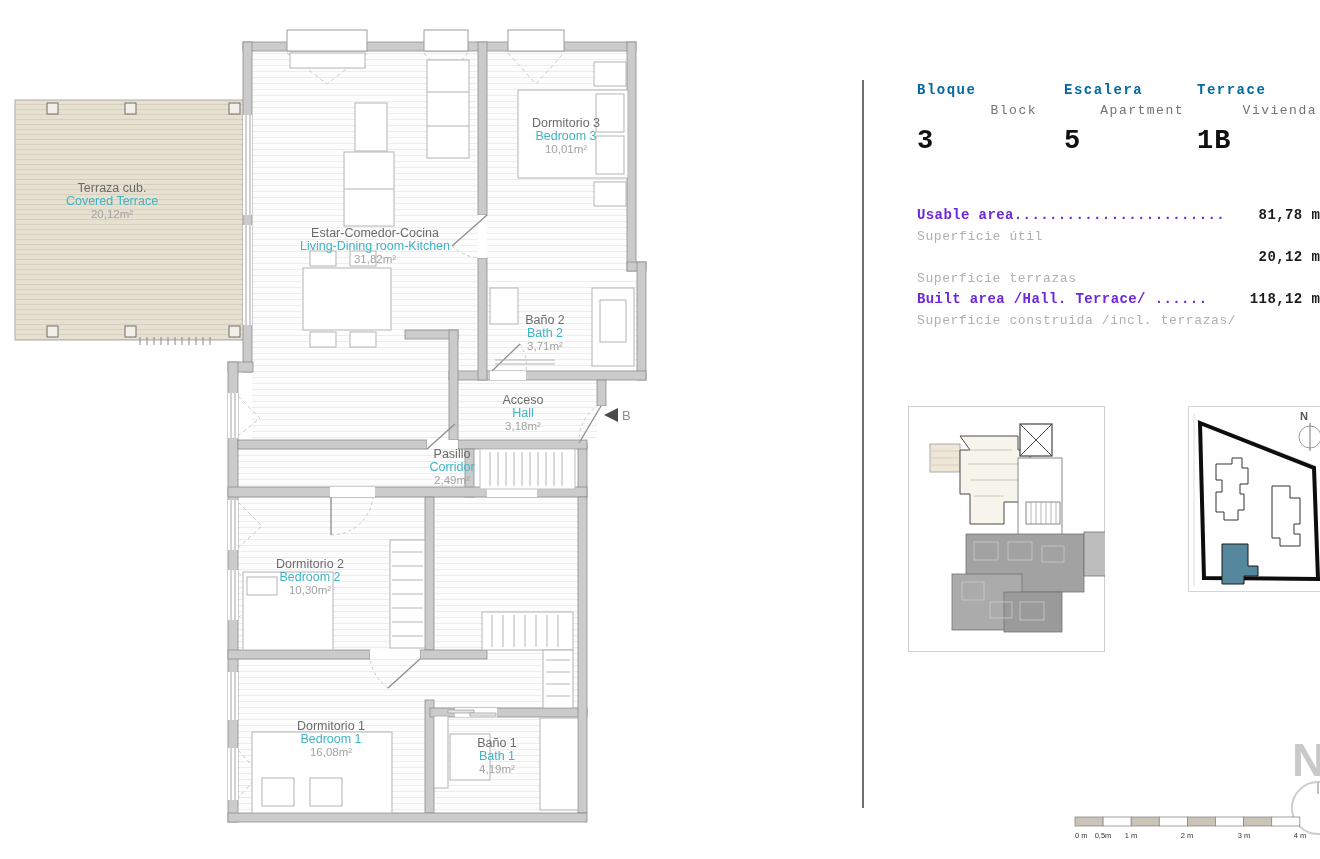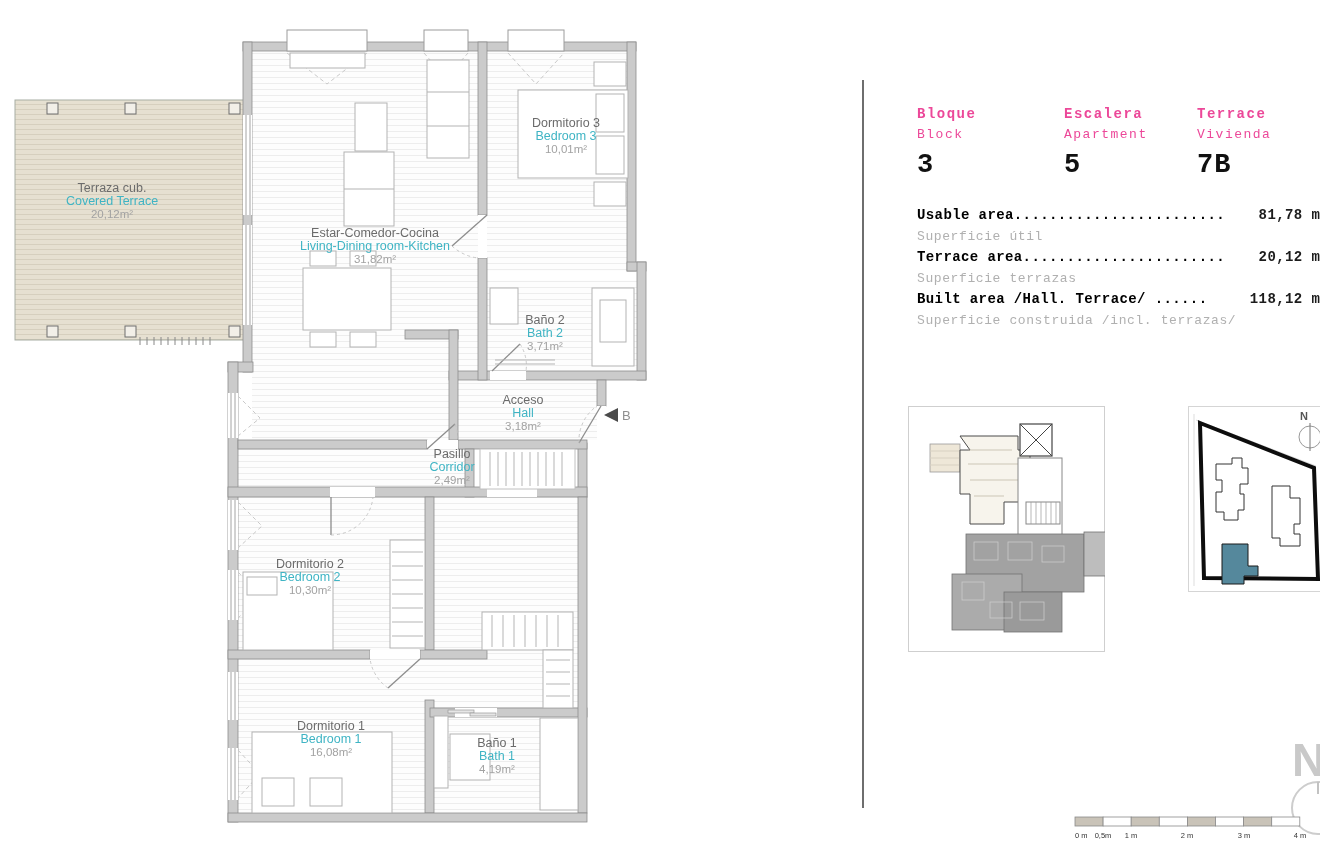--- a/index.html
+++ b/index.html
@@ -3,28 +3,28 @@
 <meta charset="utf-8">
 <style>
   html,body{margin:0;padding:0;}
   body{width:1320px;height:859px;position:relative;overflow:hidden;background:#ffffff;
        font-family:"Liberation Sans",sans-serif;}
   .abs{position:absolute;}
   
   .divider{position:absolute;left:862px;top:80px;width:2px;height:728px;background:#6e6e6e;}
   .hdr-col{position:absolute;top:82px;width:120px;}
   .hdr-es{font-family:"Liberation Mono","DejaVu Sans Mono",monospace;font-weight:bold;
-          font-size:14px;letter-spacing:1.5px;color:#ec4899;margin-top:24px;}
+          font-size:14px;letter-spacing:1.5px;color:#0369a1;}
   .hdr-en{font-family:"Liberation Mono","DejaVu Sans Mono",monospace;font-size:13px;
-          letter-spacing:1.5px;color:#ec4899;margin-top:5px;}
+          letter-spacing:1.5px;color:#737373;margin-top:5px;text-align:right;}
   .hdr-val{font-family:"Liberation Mono","DejaVu Sans Mono",monospace;font-weight:bold;
            font-size:27px;color:#111;margin-top:8px;letter-spacing:1px;}
   .arow{position:absolute;left:917px;width:412px;display:flex;
         font-family:"Liberation Mono","DejaVu Sans Mono",monospace;font-size:14px;}
-  .arow .lab{font-weight:bold;color:#000000;letter-spacing:0.4px;white-space:pre;}
+  .arow .lab{font-weight:bold;color:#6d28d9;letter-spacing:0.4px;white-space:pre;}
   .arow .val{font-weight:bold;color:#1c1c1c;margin-left:auto;white-space:nowrap;letter-spacing:0.4px;}
   .arow-es{position:absolute;left:917px;width:420px;
         font-family:"Liberation Mono","DejaVu Sans Mono",monospace;font-size:13px;
         color:#b0b0b0;letter-spacing:0.6px;white-space:nowrap;}
   
   text.rm-es{fill:#6b6b6b;font-size:12.5px;font-family:"Liberation Sans",sans-serif;}
   text.rm-en{fill:#3fb4c4;font-size:12.5px;font-family:"Liberation Sans",sans-serif;}
   text.rm-ar{fill:#a2a2a2;font-size:11.5px;font-family:"Liberation Sans",sans-serif;}
   .scale-lbl{font-size:7.5px;fill:#333;font-family:"Liberation Sans",sans-serif;}
 </style>
@@ -315,30 +315,29 @@
   <div class="hdr-val">3</div>
 </div>
 <div class="hdr-col" style="left:1064px;">
   <div class="hdr-es">Escalera</div>
   <div class="hdr-en">Apartment</div>
   <div class="hdr-val">5</div>
 </div>
 <div class="hdr-col" style="left:1197px;">
   <div class="hdr-es">Terrace</div>
   <div class="hdr-en">Vivienda</div>
-  <div class="hdr-val">7B</div>
+  <div class="hdr-val">1B</div>
 </div>
 
 <div class="arow" style="top:207px;">
   <span class="lab">Usable area........................</span>
   <span class="val">81,78 m²</span>
 </div>
 <div class="arow-es" style="top:229px;">Superficie útil</div>
 <div class="arow" style="top:249px;">
-  <span class="lab">Terrace area.......................</span>
   <span class="val">20,12 m²</span>
 </div>
 <div class="arow-es" style="top:271px;">Superficie terrazas</div>
 <div class="arow" style="top:291px;">
   <span class="lab">Built area /Hall. Terrace/ ......</span>
   <span class="val">118,12 m²</span>
 </div>
 <div class="arow-es" style="top:313px;">Superficie construida /incl. terrazas/</div>
 
 <svg class="abs" style="left:908px;top:406px;" width="197" height="246" viewBox="0 0 197 246">

